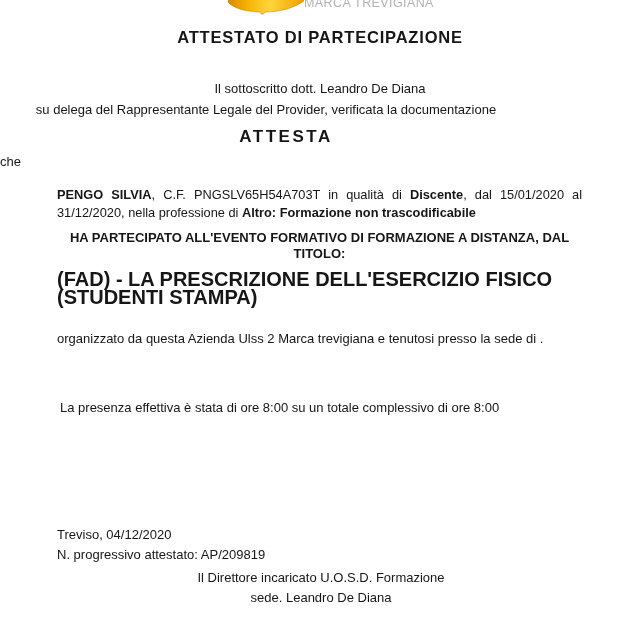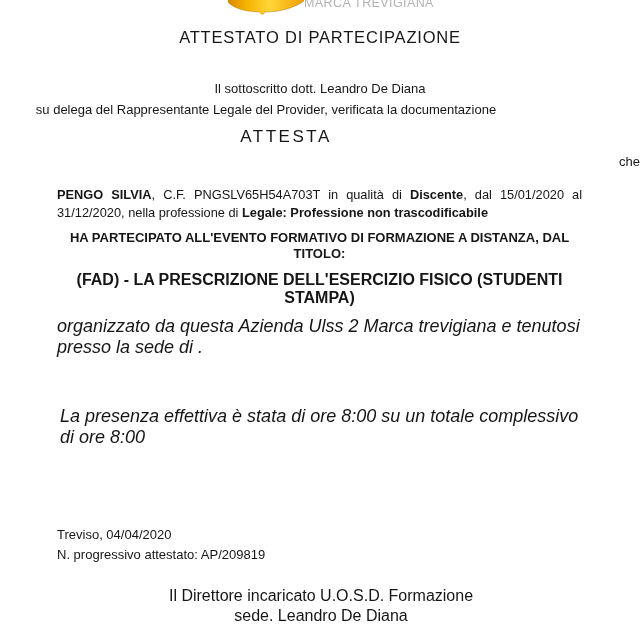--- a/index.html
+++ b/index.html
@@ -19,55 +19,55 @@
   .logo-strip { left: 0; top: 0; width: 508px; height: 16px; overflow: hidden; }
   .logo-shape { position: absolute; left: 228px; top: 0; width: 76px; height: 15px; }
   .logo-wordmark {
     position: absolute; left: 304px; top: -4px;
     font-size: 12.5px; letter-spacing: 0.4px;
     color: #b2b2b2; white-space: nowrap;
   }
 
   .certificate-title {
     left: 0; top: 28px; width: 640px; text-align: center;
-    font-size: 16.5px; font-weight: normal; letter-spacing: 0.8px;
+    font-size: 16.5px; font-weight: bold; letter-spacing: 0.8px;
   }
 
   .intro-1 { left: 0; top: 81px;  width: 640px; text-align: center; font-size: 13px; }
   .intro-2 { left: 0; top: 102px; width: 532px; text-align: center; font-size: 13px; }
 
   .attesta {
     left: 0; top: 127px; width: 572px; text-align: center;
-    font-size: 17px; font-weight: normal; letter-spacing: 2.5px;
+    font-size: 17px; font-weight: bold; letter-spacing: 2.5px;
   }
-  .che { left: 0; top: 154px; width: 640px; text-align: right; font-size: 13px; }
+  .che { left: 0; top: 154px; width: 640px; text-align: left; font-size: 13px; }
 
   .participant {
     left: 57px; top: 186px; width: 525px;
     font-size: 12.8px; line-height: 17.5px;
     text-align: justify;
   }
   .participant .b { font-weight: bold; }
 
   .participation-statement {
     left: 57px; top: 230px; width: 525px; text-align: center;
     font-size: 13px; font-weight: bold; line-height: 15.5px;
   }
 
   .event-title {
-    left: 57px; top: 271px; width: 525px; text-align: center;
-    font-size: 16px; font-weight: bold; line-height: 17.5px;
+    left: 57px; top: 271px; width: 525px; 
+    font-size: 20px; font-weight: bold; line-height: 17.5px;
   }
 
-  .organizer-block { left: 57px; top: 316px; width: 540px; font-size: 18px; line-height: 21px; font-style: italic; }
+  .organizer-block { left: 57px; top: 328px; width: 540px; font-size: 13px; line-height: 21px; }
   .attendance-line { padding-left: 3px; margin-top: 48px; }
 
   .place-date-block { left: 57px; top: 525px; width: 420px; font-size: 13px; line-height: 19.5px; }
 
-  .signature-block { left: 0; top: 586px; width: 634px; text-align: center; font-size: 16px; line-height: 19.5px; padding-left: 8px; }
+  .signature-block { left: 0; top: 568px; width: 634px; text-align: center; font-size: 13px; line-height: 19.5px; padding-left: 8px; }
 </style>
 </head>
 <body>
 
 <div class="page">
 
   <div class="abs logo-strip">
     <svg class="logo-shape" viewBox="0 0 76 15" preserveAspectRatio="none" aria-hidden="true">
       <defs>
         <linearGradient id="goldGrad" x1="0" y1="0" x2="1" y2="0">
@@ -84,33 +84,33 @@
   </div>
 
   <div class="abs certificate-title">ATTESTATO DI PARTECIPAZIONE</div>
 
   <div class="abs intro-1">Il sottoscritto dott. Leandro De Diana</div>
   <div class="abs intro-2">su delega del Rappresentante Legale del Provider, verificata la documentazione</div>
 
   <div class="abs attesta">ATTESTA</div>
   <div class="abs che">che</div>
 
-  <p class="abs participant"><span class="b">PENGO SILVIA</span><span>, C.F. PNGSLV65H54A703T in qualità di </span><span class="b">Discente</span><span>, dal 15/01/2020 al 31/12/2020, nella professione di </span><span class="b">Legale: Professione non trascodificabile</span></p>
+  <p class="abs participant"><span class="b">PENGO SILVIA</span><span>, C.F. PNGSLV65H54A703T in qualità di </span><span class="b">Discente</span><span>, dal 15/01/2020 al 31/12/2020, nella professione di </span><span class="b">Altro: Formazione non trascodificabile</span></p>
 
   <div class="abs participation-statement">HA PARTECIPATO ALL'EVENTO FORMATIVO DI FORMAZIONE A DISTANZA, DAL TITOLO:</div>
 
   <div class="abs event-title">(FAD) - LA PRESCRIZIONE DELL'ESERCIZIO FISICO (STUDENTI STAMPA)</div>
 
   <div class="abs organizer-block">
     <div>organizzato da questa Azienda Ulss 2 Marca trevigiana e tenutosi presso la sede di .</div>
     <div class="attendance-line">La presenza effettiva è stata di ore 8:00 su un totale complessivo di ore 8:00</div>
   </div>
 
   <div class="abs place-date-block">
-    <div>Treviso, 04/04/2020</div>
+    <div>Treviso, 04/12/2020</div>
     <div>N. progressivo attestato: AP/209819</div>
   </div>
 
   <div class="abs signature-block">
     <div>Il Direttore incaricato U.O.S.D. Formazione</div>
     <div>sede. Leandro De Diana</div>
   </div>
 
 </div>
 

